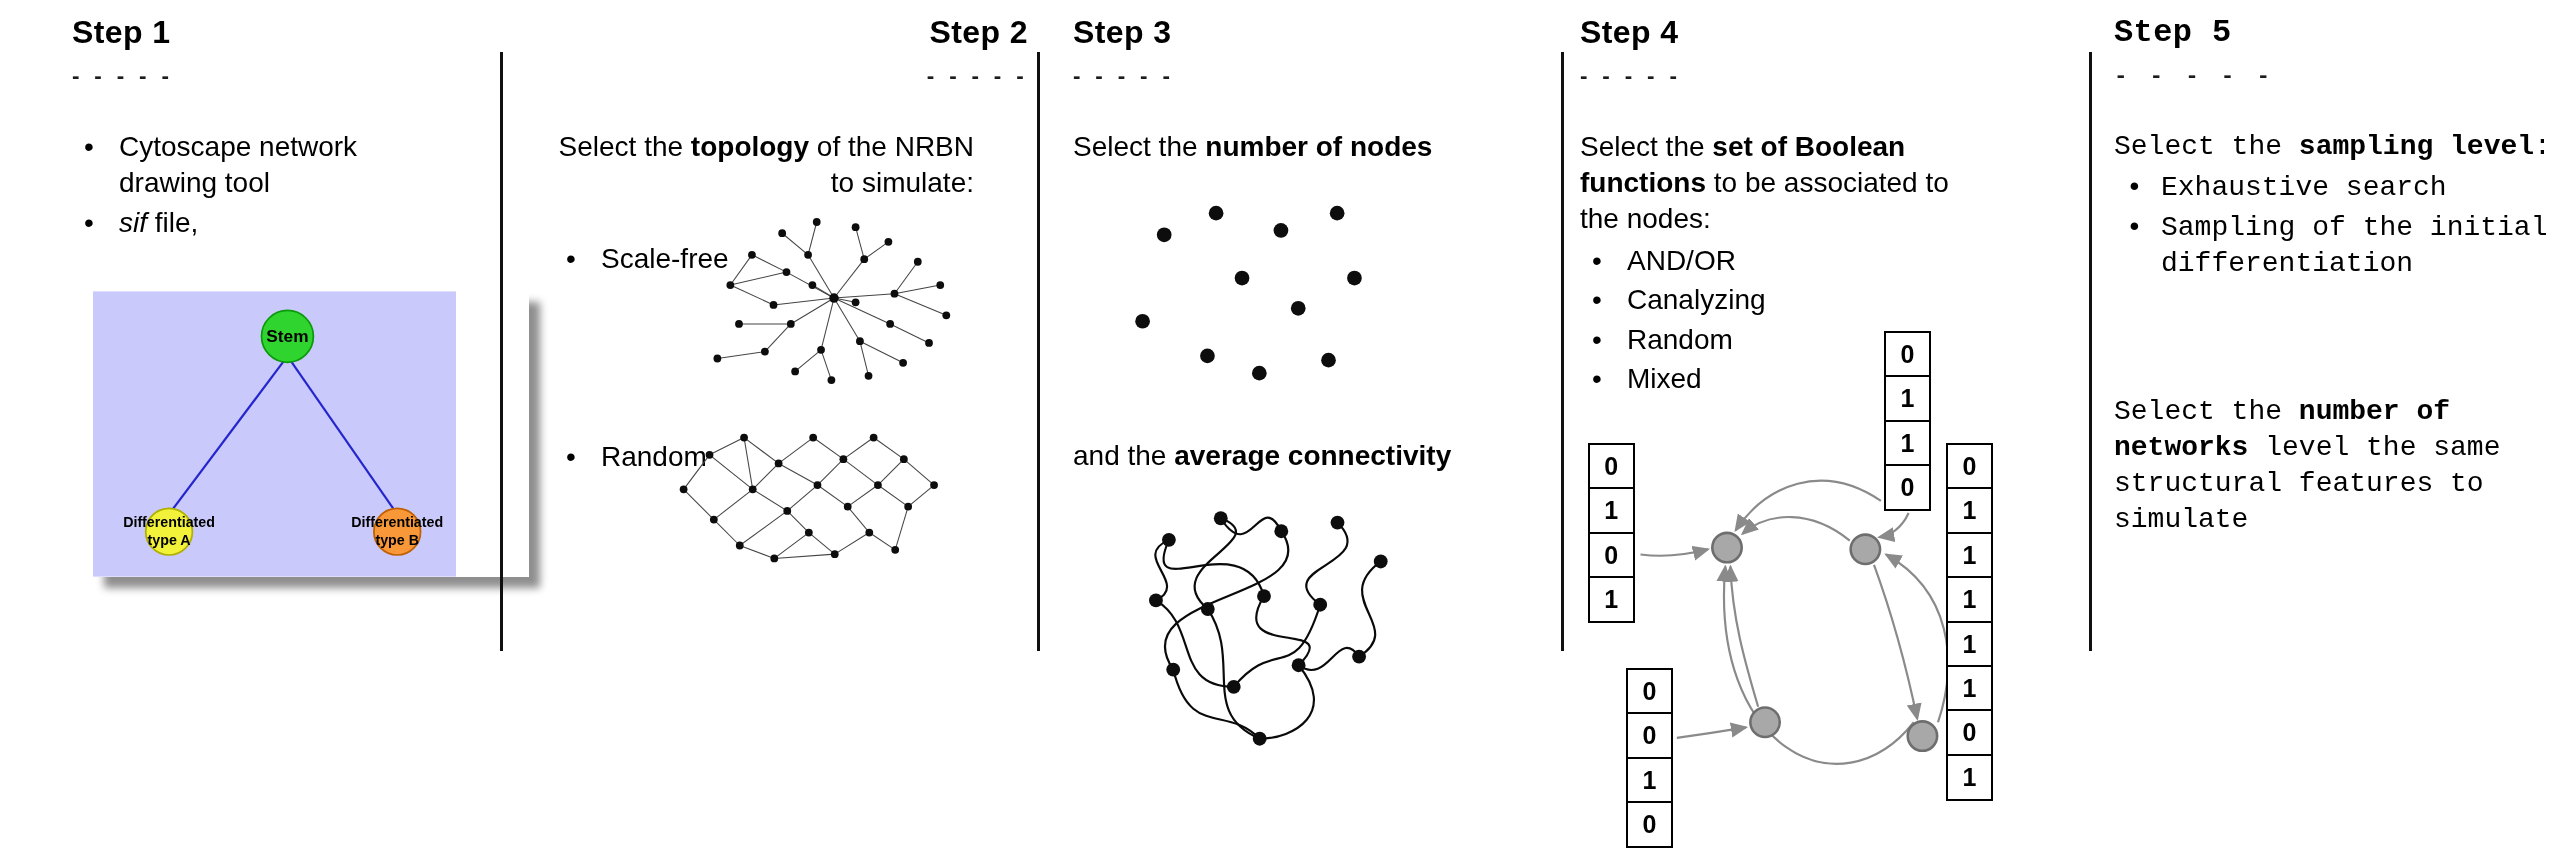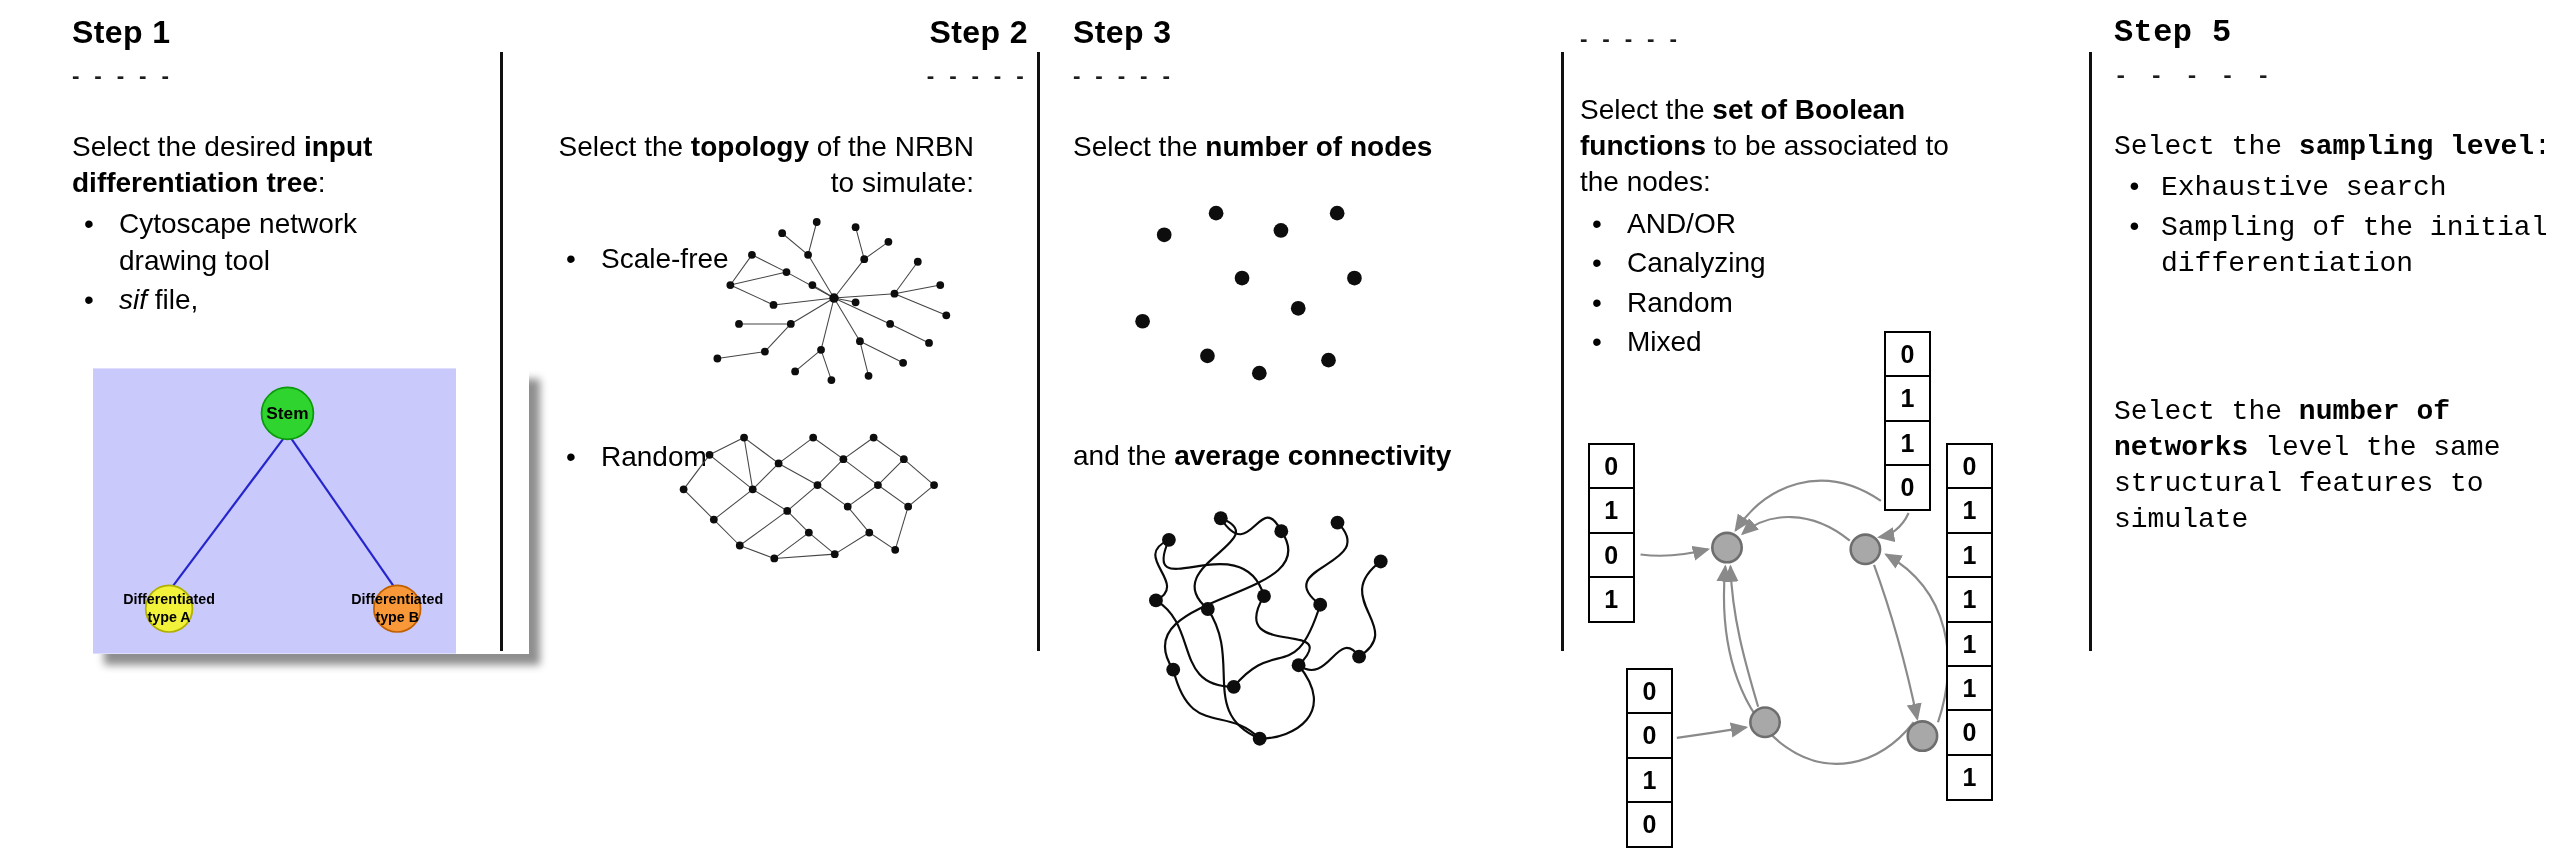--- a/index.html
+++ b/index.html
@@ -41,21 +41,20 @@
            display: flex; align-items: center; justify-content: center;
            font-size: 25px; font-weight: 600; }
   .tcell + .tcell { margin-top: -2.6px; }
 </style>
 </head>
 <body>
 
 <section class="col" style="left:32px; width:474px;margin-left:40px;">
   <h2 class="step-title">Step 1</h2>
   <div class="dashes">- - - - -</div>
-  <p class="lead" style="max-width:407px;"><span>Select the desired </span><b>input differentiation tree</b><span>:</span></p>
   <ul class="bullets" style="max-width:346px;">
     <li>Cytoscape network drawing tool</li>
     <li><span class="it">sif</span><span> file,</span></li>
   </ul>
 
   <div class="tree-box">
     <svg width="363" height="286" viewBox="0 0 420 330">
       <rect x="0" y="0" width="420" height="330" fill="#c9c9fb"></rect>
       <g stroke-width="2.5" stroke="#2525cd">
         <line x1="225" y1="75" x2="90" y2="255"></line>
@@ -271,20 +270,21 @@
         <circle cx="205" cy="205" r="8"></circle>
       <circle cx="275" cy="195" r="8"></circle>
         <circle cx="160" cy="290" r="8"></circle>
     </g>
   </svg>
 </section>
 
 <div class="divider" style="left:1561px;"></div>
 
 <section class="col" style="left:1580px; width:505px; height:837px;">
+  <h2 class="step-title">Step 4</h2>
   <div class="dashes">- - - - -</div>
   <p class="lead" style="max-width:411px;"><span>Select the </span><b>set of Boolean functions</b><span> to be associated to the nodes:</span></p>
   <ul class="bullets">
     <li>AND/OR</li>
     <li>Canalyzing</li>
     <li>Random</li>
     <li>Mixed</li>
   </ul>
 
   <div class="g4">

